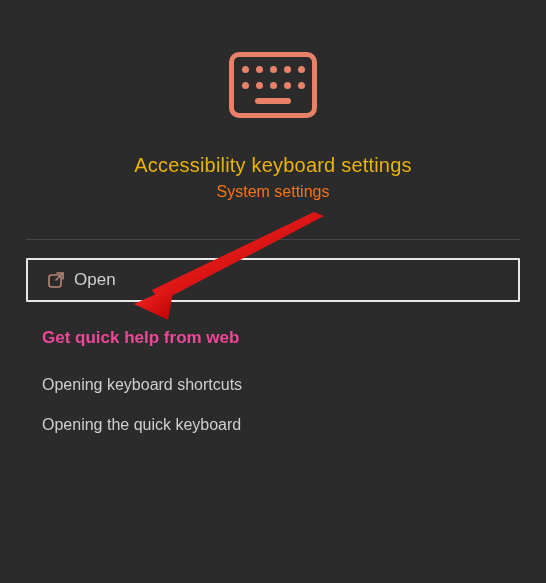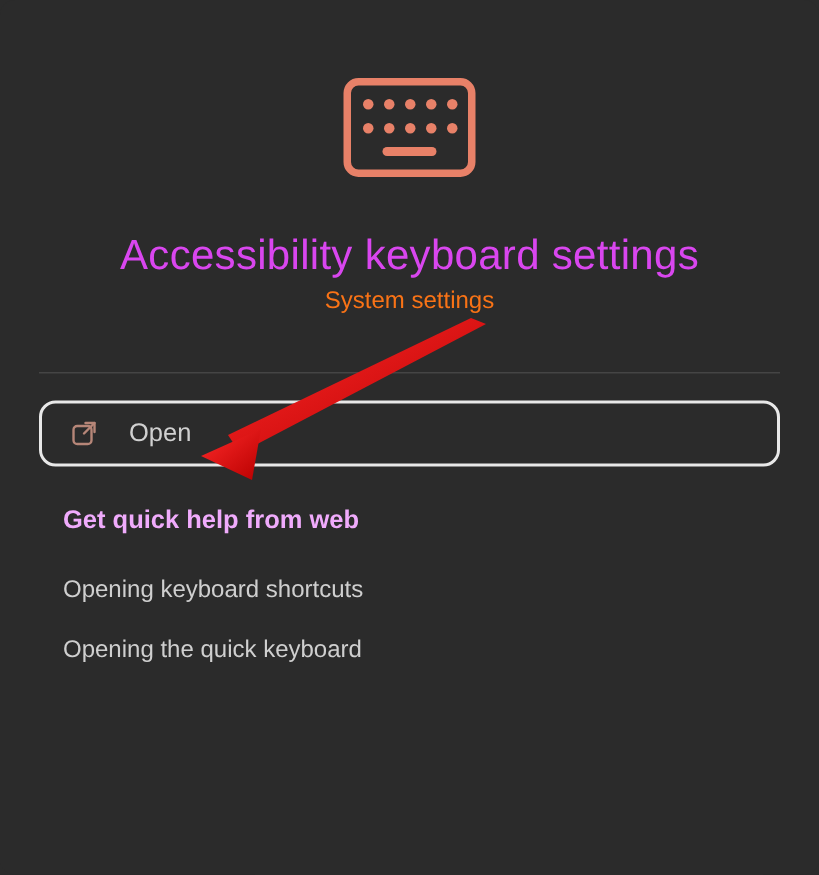--- a/index.html
+++ b/index.html
@@ -51,44 +51,44 @@
       background: #e88168;
       border-radius: 50%;
     }
     .key-line {
       width: 36px;
       height: 6px;
       background: #e88168;
       border-radius: 3px;
     }
     .title {
-      font-size: 28px;
+      font-size: 20px;
       font-weight: 500;
-      color: #d946ef;
+      color: #eab308;
       margin-bottom: 6px;
       letter-spacing: 0.2px;
     }
     .subtitle {
       font-size: 16px;
       color: #f97316;
       font-weight: 400;
     }
     .divider {
       border: none;
       border-top: 1px solid #454545;
       margin: 38px 26px 18px 26px;
     }
     .open-button {
       display: flex;
       align-items: center;
-      gap: 20px;
+      gap: 8px;
       margin: 0 26px;
       padding: 10px 18px;
       border: 2px solid #e8e8e8;
-      border-radius: 11px;
+      border-radius: 1px;
       background: transparent;
       cursor: pointer;
       width: calc(100% - 52px);
     }
     .open-icon-wrap {
       width: 20px;
       height: 20px;
       display: flex;
       align-items: center;
       justify-content: center;
@@ -97,21 +97,21 @@
       font-size: 17px;
       color: #d0d0d0;
       font-weight: 400;
     }
     .help-section {
       margin: 26px 42px 0 42px;
     }
     .help-heading {
       font-size: 17px;
       font-weight: 600;
-      color: #f0abfc;
+      color: #ec4899;
       margin-bottom: 28px;
     }
     .help-link {
       display: block;
       font-size: 16px;
       color: #cfcfcf;
       font-weight: 400;
       margin-bottom: 22px;
       cursor: pointer;
     }

